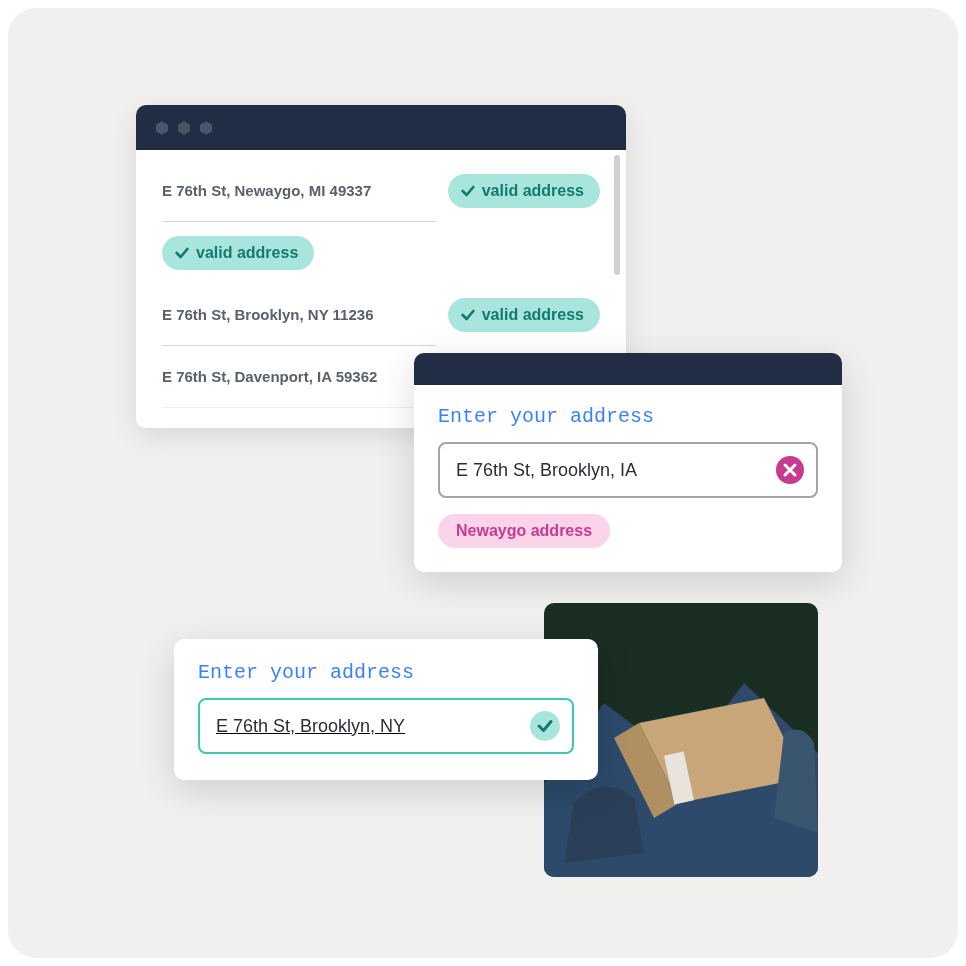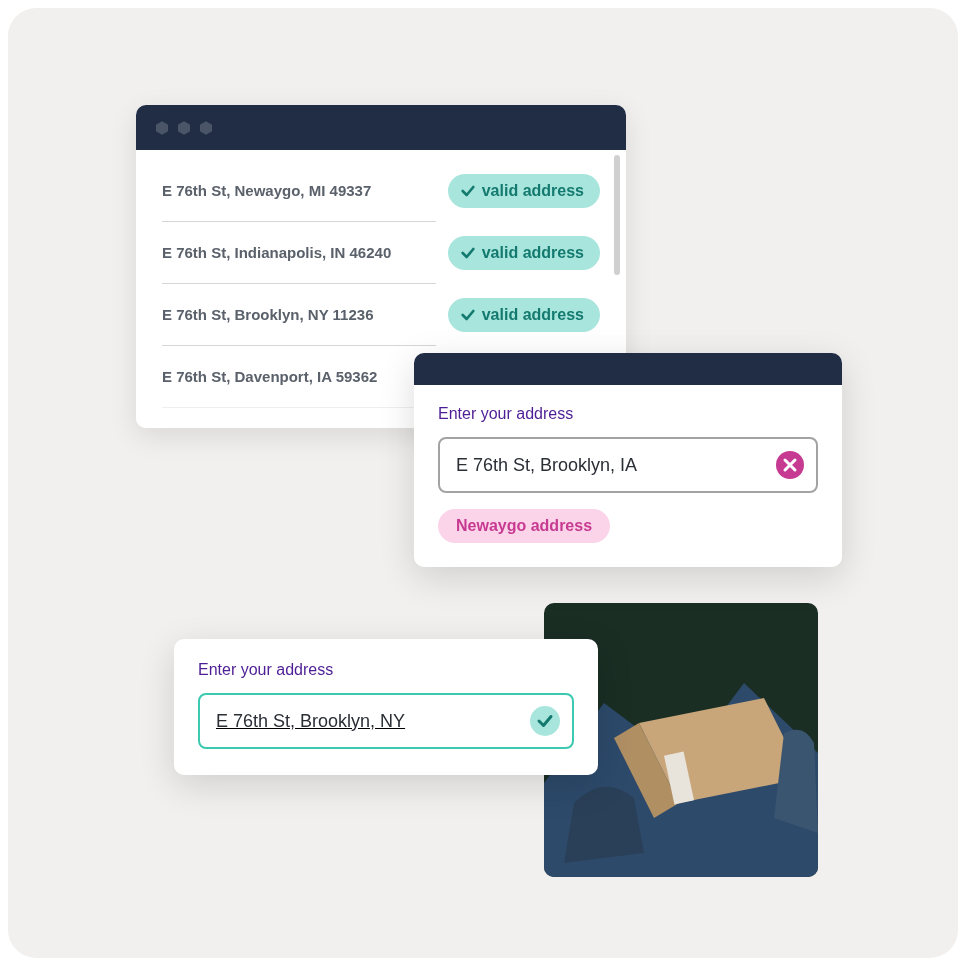--- a/index.html
+++ b/index.html
@@ -114,24 +114,25 @@
       overflow: hidden;
     }
     .invalid-header {
       height: 32px;
       background: #202d44;
     }
     .invalid-body {
       padding: 20px 24px 24px 24px;
     }
     .field-label {
-      color: #4c1d95;
-      font-size: 16px;
+      color: #3b82f6;
+      font-size: 20px;
       font-weight: 500;
       margin-bottom: 14px;
+      font-family: Liberation Mono, monospace;
     }
     .invalid-input {
       border: 2px solid #a3a3a3;
       border-radius: 8px;
       height: 56px;
       display: flex;
       align-items: center;
       justify-content: space-between;
       padding: 0 12px 0 16px;
       margin-bottom: 16px;
@@ -238,23 +239,20 @@
             <span class="address-text">E 76th St, Newaygo, MI 49337</span>
           </div>
         <span class="valid-pill">
           <svg width="16" height="16" viewBox="0 0 24 24">
               <path d="M4 12 L10 18 L20 6" stroke="#147a6f" stroke-width="4" fill="none" stroke-linecap="round" stroke-linejoin="round"></path>
             </svg>
           <span>valid address</span>
         </span>
       </div>
       <div class="address-row">
-        <div class="address-text-wrap">
-            <span class="address-text">E 76th St, Indianapolis, IN 46240</span>
-          </div>
         <span class="valid-pill">
           <svg width="16" height="16" viewBox="0 0 24 24">
               <path d="M4 12 L10 18 L20 6" stroke="#147a6f" stroke-width="4" fill="none" stroke-linecap="round" stroke-linejoin="round"></path>
             </svg>
           <span>valid address</span>
         </span>
       </div>
       <div class="address-row">
         <div class="address-text-wrap">
             <span class="address-text">E 76th St, Brooklyn, NY 11236</span>

